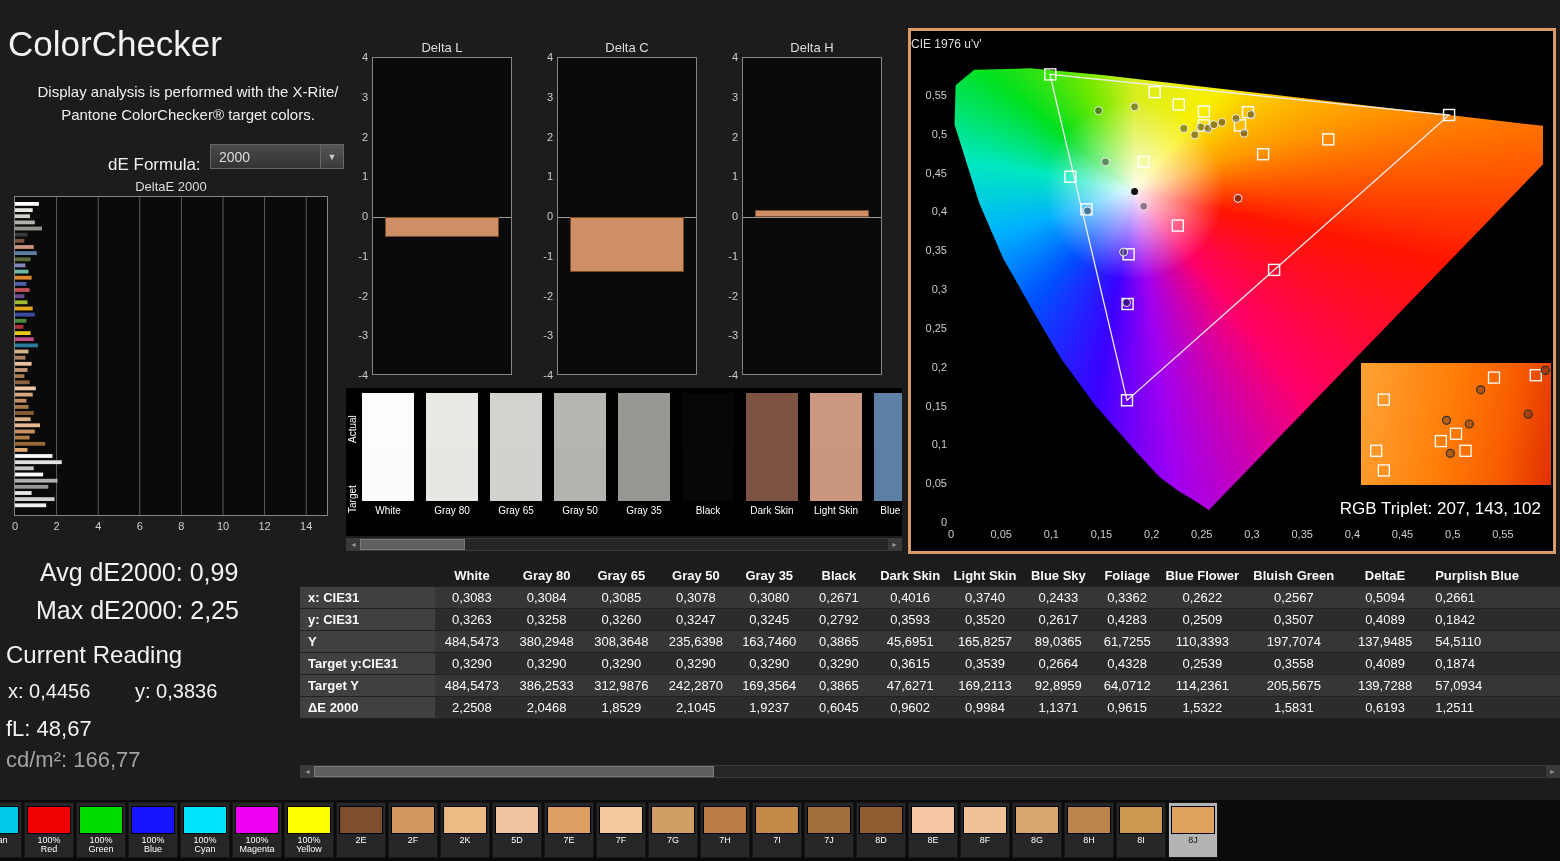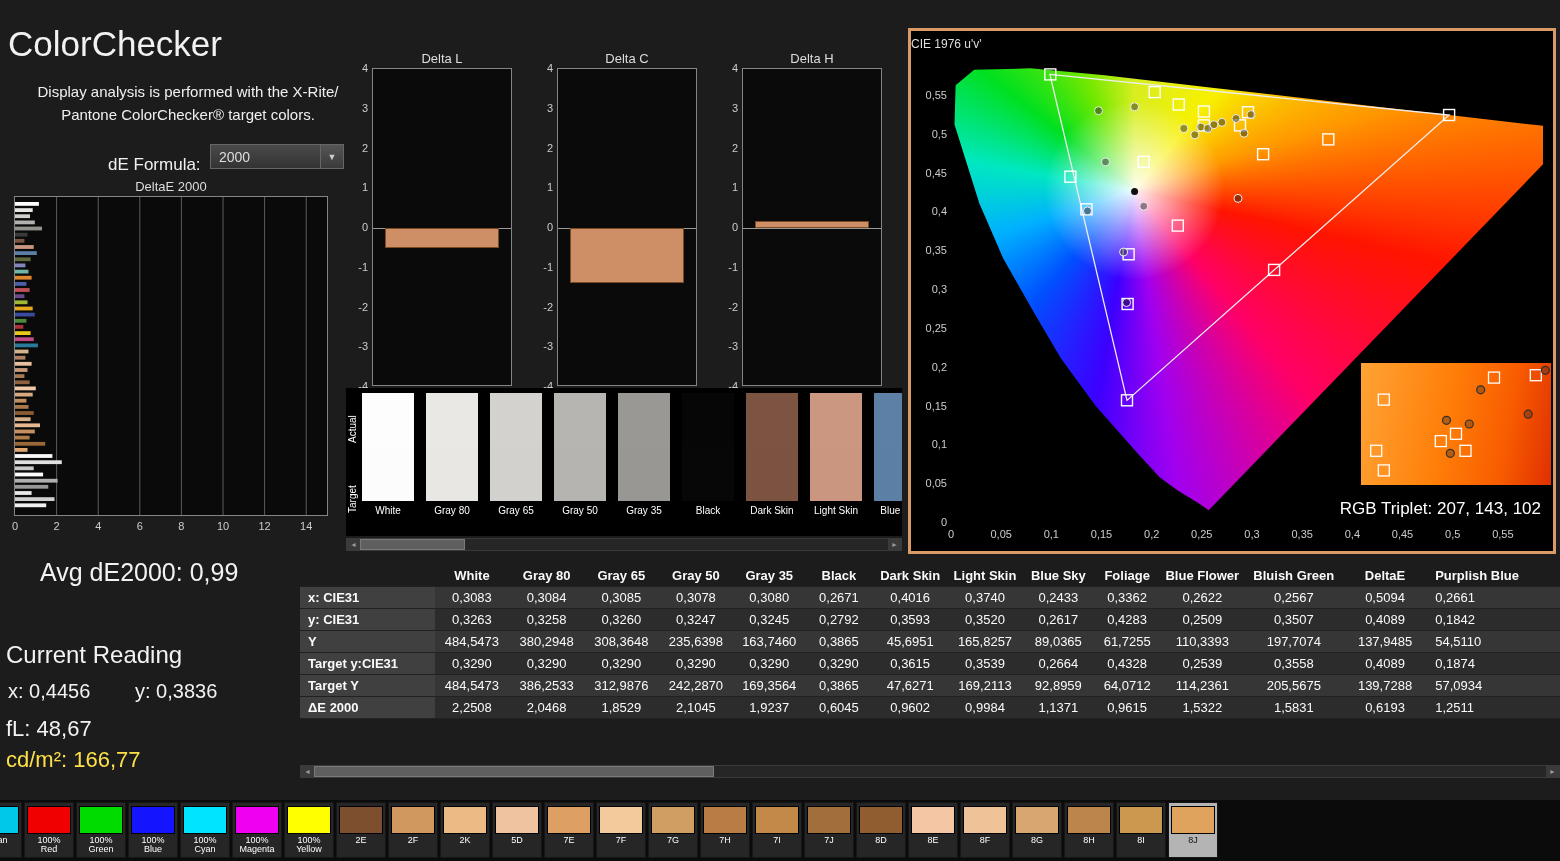--- a/index.html
+++ b/index.html
@@ -18,21 +18,21 @@
                    color:#ccc;font-size:9px;display:flex;align-items:center;justify-content:center;}
 
   
   .de-title{left:14px;top:179px;width:314px;text-align:center;font-size:13px;color:#ddd;}
   .de-box{left:14px;top:196px;width:314px;height:320px;background:#0a0a0a;border:1px solid #858585;box-sizing:border-box;}
   .de-box svg{position:absolute;left:0;top:0;}
   .de-xlabels{left:15px;top:520px;width:330px;height:14px;font-size:11px;color:#ccc;}
   .de-xlabels span{position:absolute;transform:translateX(-50%);}
 
   
-  .dchart{top:40px;width:176px;height:360px;margin-top:11px;}
+  .dchart{top:40px;width:176px;height:360px;}
   .dtitle{position:absolute;left:34px;top:0;width:140px;text-align:center;font-size:13px;color:#ddd;}
   .dtick{position:absolute;right:146px;width:26px;text-align:right;font-size:11px;color:#ccc;}
   .dbox{position:absolute;left:34px;top:17px;width:140px;height:318px;background:#0a0a0a;border:1px solid #858585;box-sizing:border-box;}
   .zline{position:absolute;left:0;top:159px;width:100%;height:1px;background:#9a9a9a;}
   .dbar{position:absolute;left:12px;width:114px;border:1px solid #7a4a22;box-sizing:border-box;}
 
   
   .strip{left:346px;top:388px;width:556px;height:148px;background:#000;overflow:hidden;}
   .vlabel{position:absolute;left:1px;width:14px;color:#fff;font-size:10px;writing-mode:vertical-rl;
           transform:rotate(180deg);text-align:center;}
@@ -65,21 +65,21 @@
          background:linear-gradient(100deg,#ffa335 0%,#ff7e08 45%,#f85c00 75%,#e03000 100%);}
   .rgb-caption{position:absolute;right:12px;top:468px;font-size:17px;color:#fff;}
 
   
   .stat-avg{left:40px;top:558px;font-size:25px;color:#f2f2f2;}
   .stat-max{left:36px;top:596px;font-size:25px;color:#f2f2f2;}
   .stat-current{left:6px;top:641px;font-size:24px;color:#f2f2f2;}
   .stat-x{left:8px;top:680px;font-size:20px;color:#f2f2f2;}
   .stat-y{left:135px;top:680px;font-size:20px;color:#f2f2f2;}
   .stat-fl{left:6px;top:716px;font-size:22px;color:#f2f2f2;}
-  .stat-cd{left:6px;top:747px;font-size:22px;color:#fde047;}
+  .stat-cd{left:6px;top:747px;font-size:22px;color:#a3a3a3;}
 
   
   .tablewrap{left:300px;top:565px;width:1260px;height:199px;overflow:hidden;}
   #data-table{border-collapse:collapse;table-layout:fixed;}
   #data-table th,#data-table td{height:21px;line-height:21px;padding:0 2px;font-size:13px;color:#fafafa;
     white-space:nowrap;overflow:hidden;text-align:center;border-bottom:1px solid #212121;}
   #data-table thead th{font-weight:bold;background:transparent;}
   #data-table tbody tr:nth-child(odd) td{background:#363636;}
   #data-table tbody tr:nth-child(even) td{background:#2c2c2c;}
   #data-table tbody tr td.rl{background:#404040;text-align:left;padding-left:8px;font-weight:bold;}
@@ -376,20 +376,21 @@
           <circle cx="108.3" cy="61.0" r="4" fill="rgba(40,40,40,0.35)" stroke="#303030" stroke-width="1.2"></circle>
           <circle cx="89.3" cy="90.3" r="4" fill="rgba(40,40,40,0.35)" stroke="#303030" stroke-width="1.2"></circle>
           <circle cx="184.3" cy="7.3" r="4" fill="rgba(40,40,40,0.35)" stroke="#303030" stroke-width="1.2"></circle>
           <circle cx="167.2" cy="51.2" r="4" fill="rgba(40,40,40,0.35)" stroke="#303030" stroke-width="1.2"></circle>
         </svg>
     </div>
     <div class="rgb-caption">RGB Triplet: 207, 143, 102</div>
   </div>
 
   <div class="abs stat-avg">Avg dE2000: 0,99</div>
+  <div class="abs stat-max">Max dE2000: 2,25</div>
   <div class="abs stat-current">Current Reading</div>
   <div class="abs stat-x">x: 0,4456</div>
   <div class="abs stat-y">y: 0,3836</div>
   <div class="abs stat-fl">fL: 48,67</div>
   <div class="abs stat-cd">cd/m²: 166,77</div>
 
   <div class="abs tablewrap">
     <table id="data-table">
         <colgroup>
           <col style="width: 150px;">

